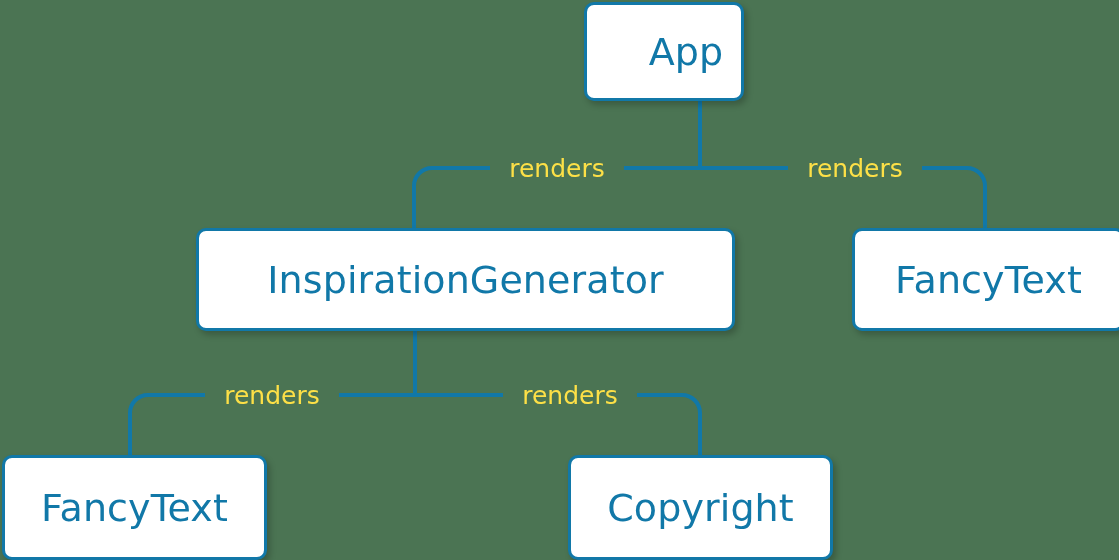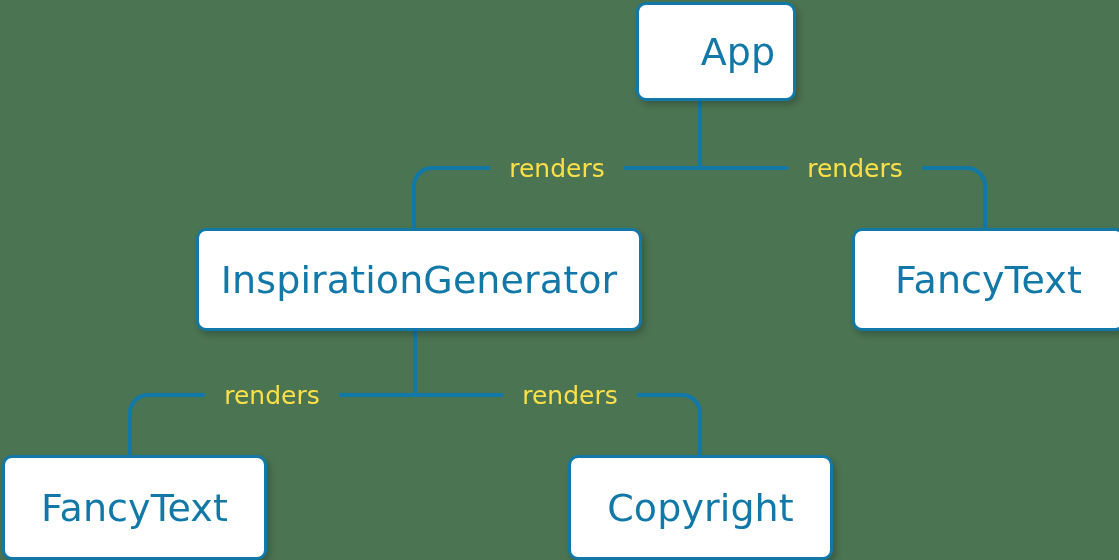--- a/index.html
+++ b/index.html
@@ -82,25 +82,25 @@
       <rect x="205" y="382" width="134" height="26"></rect>
       <rect x="503" y="382" width="134" height="26"></rect>
     </g>
   </svg>
 
   <div class="edge-label" style="left:557px; top:168px;">renders</div>
   <div class="edge-label" style="left:855px; top:168px;">renders</div>
   <div class="edge-label" style="left:272px; top:395px;">renders</div>
   <div class="edge-label" style="left:570px; top:395px;">renders</div>
 
-  <div class="node" style="left:636px; top:2px; width:160px; height:99px;padding-left:44px;">
+  <div class="node" style="left:584px; top:2px; width:160px; height:99px;padding-left:44px;">
     <span class="node-label">App</span>
   </div>
 
-  <div class="node" style="left:196px; top:228px; width:446px; height:103px;">
+  <div class="node" style="left:196px; top:228px; width:539px; height:103px;">
     <span class="node-label">InspirationGenerator</span>
   </div>
 
   <div class="node" style="left:852px; top:228px; width:273px; height:103px;">
     <span class="node-label">FancyText</span>
   </div>
 
   <div class="node" style="left:2px; top:455px; width:265px; height:105px;">
     <span class="node-label">FancyText</span>
   </div>

